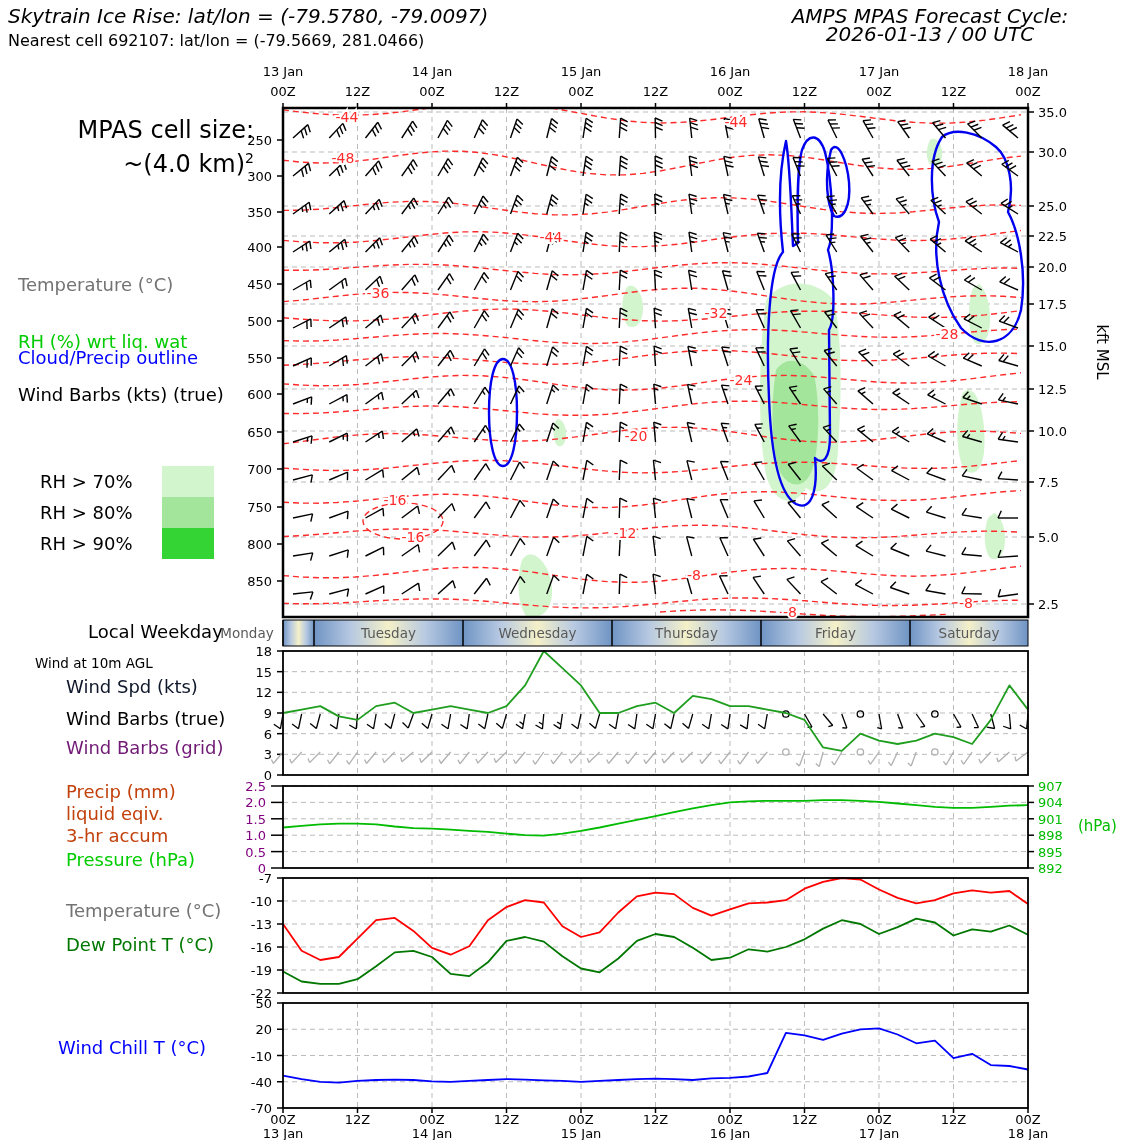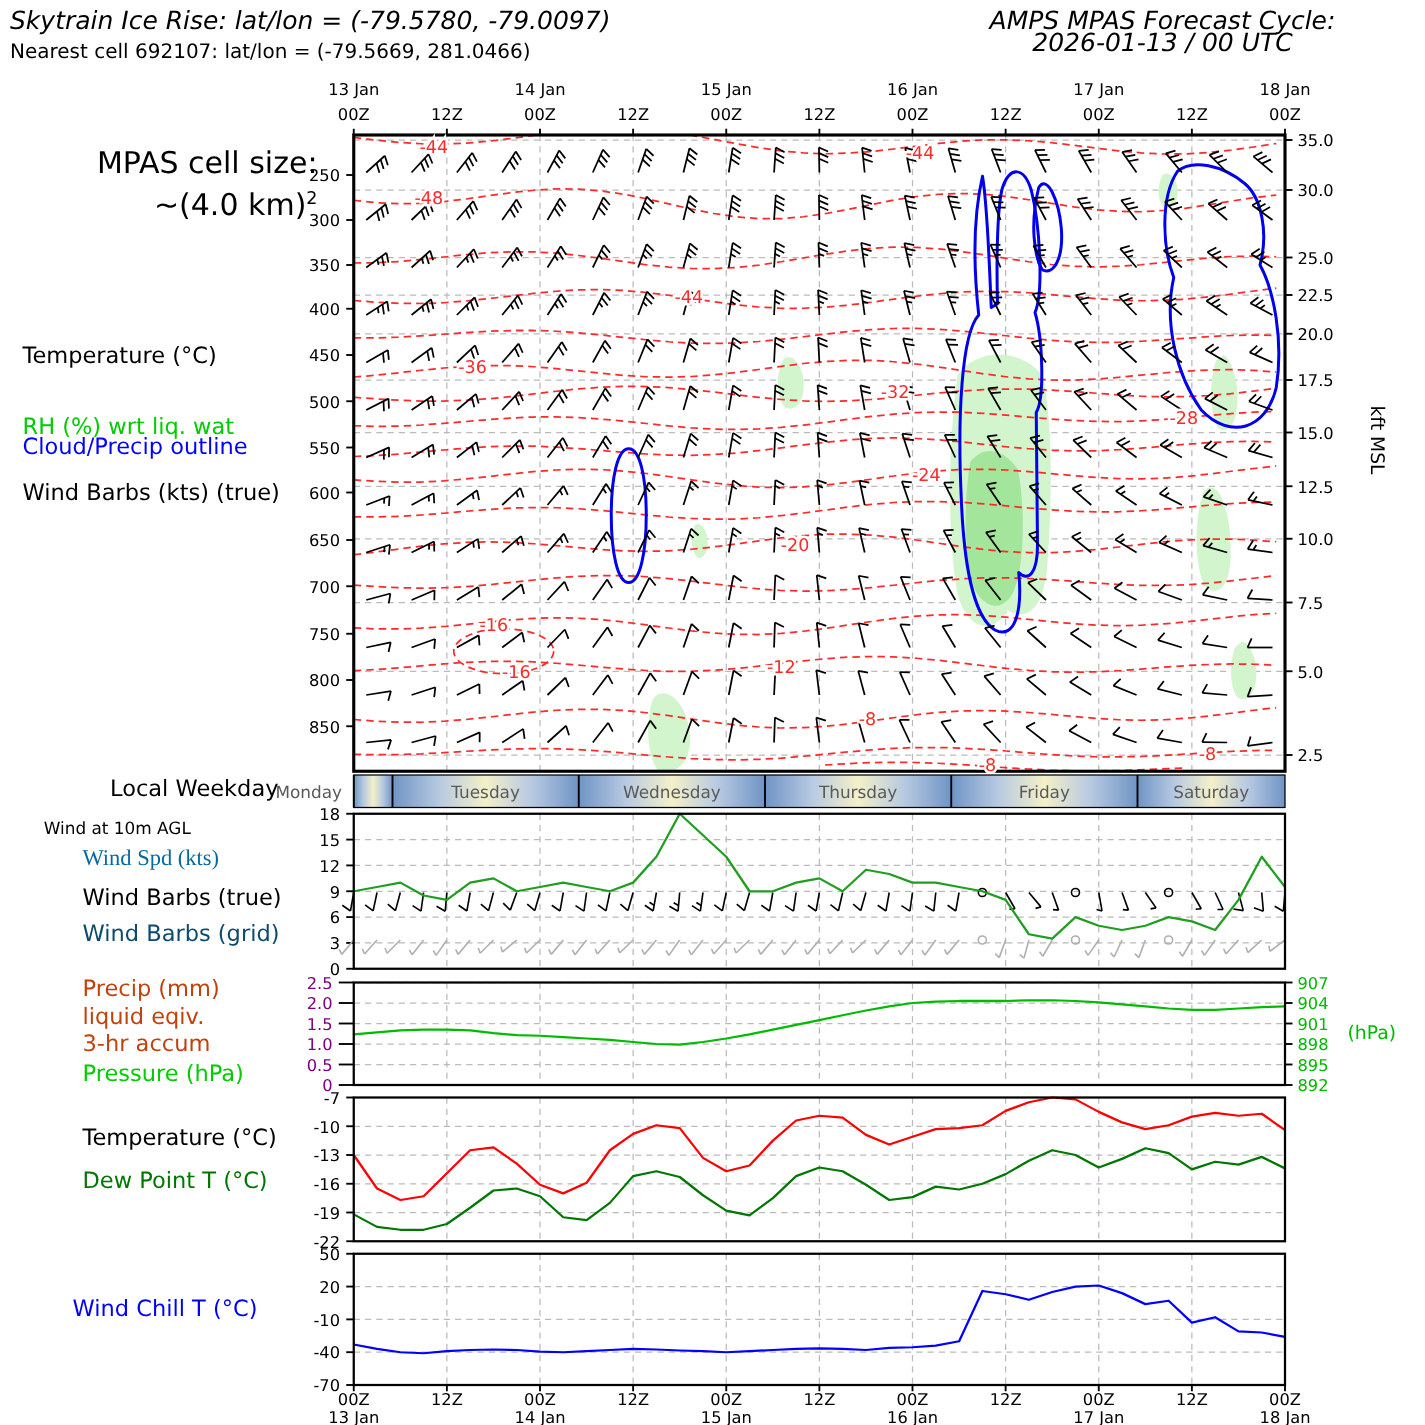--- a/index.html
+++ b/index.html
@@ -3,27 +3,27 @@
 <meta charset="utf-8">
 <style>
   html,body{margin:0;padding:0;background:#ffffff;}
   #app{position:relative;width:1140px;height:1140px;background:#fff;overflow:hidden;
        font-family:"DejaVu Sans","Liberation Sans",sans-serif;color:#000;}
   .abs{position:absolute;white-space:nowrap;}
   .t20{font-size:20px;font-style:italic;}
   .t16{font-size:16px;}
   .t24{font-size:24px;}
   .t18{font-size:18px;}
-  .red{color:#000000;}
+  .red{color:#737373;}
   .grn{color:#00cc00;}
   .blu{color:#0000ff;}
   .pur{color:#c2410c;}
   .dgrn{color:#007700;}
-  .mgrn{color:#0369a1;font-family:Liberation Serif, serif;}
-  .gry{color:#0c4a6e;text-align:center;}
+  .mgrn{color:#0f172a;}
+  .gry{color:#701a75;text-align:center;}
   .dk{color:#000;}
   .rt{text-align:right;padding-left:36px;}
   .rh-row{display:flex;align-items:center;}
   svg text{font-family:"DejaVu Sans","Liberation Sans",sans-serif;}
 </style>
 </head>
 <body>
 
 <div id="app">
 
@@ -33,20 +33,34 @@
   <div class="abs t20 dk" style="left:740px;top:22px;width:380px;text-align:center;">2026-01-13 / 00 UTC</div>
 
   <div class="abs t24 dk rt" style="left:0px;top:116px;width:218px;">MPAS cell size:</div>
   <div class="abs t24 dk rt" style="left:0px;top:150px;width:218px;"><span>~(4.0 km)</span><sup style="font-size:14px;">2</sup></div>
 
   <div class="abs t18 red" style="left:18px;top:274px;">Temperature (°C)</div>
   <div class="abs t18 grn" style="left:18px;top:311px;margin-top:20px;">RH (%) wrt liq. wat</div>
   <div class="abs t18 blu" style="left:18px;top:347px;">Cloud/Precip outline</div>
   <div class="abs t18 dk" style="left:18px;top:384px;">Wind Barbs (kts) (true)</div>
 
+  <div class="abs" style="left:40px;top:466px;">
+    <div class="rh-row" style="height:31px;">
+      <span class="t18 dk" style="width:118px;">RH &gt; 70%</span>
+      <span style="display: inline-block; width: 52px; height: 31px; margin-left: 4px; background: rgb(210, 245, 205);" id="sw70"></span>
+    </div>
+    <div class="rh-row" style="height:31px;">
+      <span class="t18 dk" style="width:118px;">RH &gt; 80%</span>
+      <span style="display: inline-block; width: 52px; height: 31px; margin-left: 4px; background: rgb(164, 229, 156);" id="sw80"></span>
+    </div>
+    <div class="rh-row" style="height:31px;">
+      <span class="t18 dk" style="width:118px;">RH &gt; 90%</span>
+      <span style="display: inline-block; width: 52px; height: 31px; margin-left: 4px; background: rgb(51, 212, 51);" id="sw90"></span>
+    </div>
+  </div>
 
   <div class="abs t18 dk" style="left:88px;top:621px;">Local Weekday</div>
 
   <div class="abs dk" style="left:35px;top:655px;font-size:13.5px;">Wind at 10m AGL</div>
   <div class="abs t18 mgrn" style="left:66px;top:676px;">Wind Spd (kts)</div>
   <div class="abs t18 dk" style="left:66px;top:708px;">Wind Barbs (true)</div>
   <div class="abs t18 gry" style="left:66px;top:737px;">Wind Barbs (grid)</div>
 
   <div class="abs t18 pur" style="left:66px;top:781px;">Precip (mm)</div>
   <div class="abs t18 pur" style="left:66px;top:803px;">liquid eqiv.</div>

